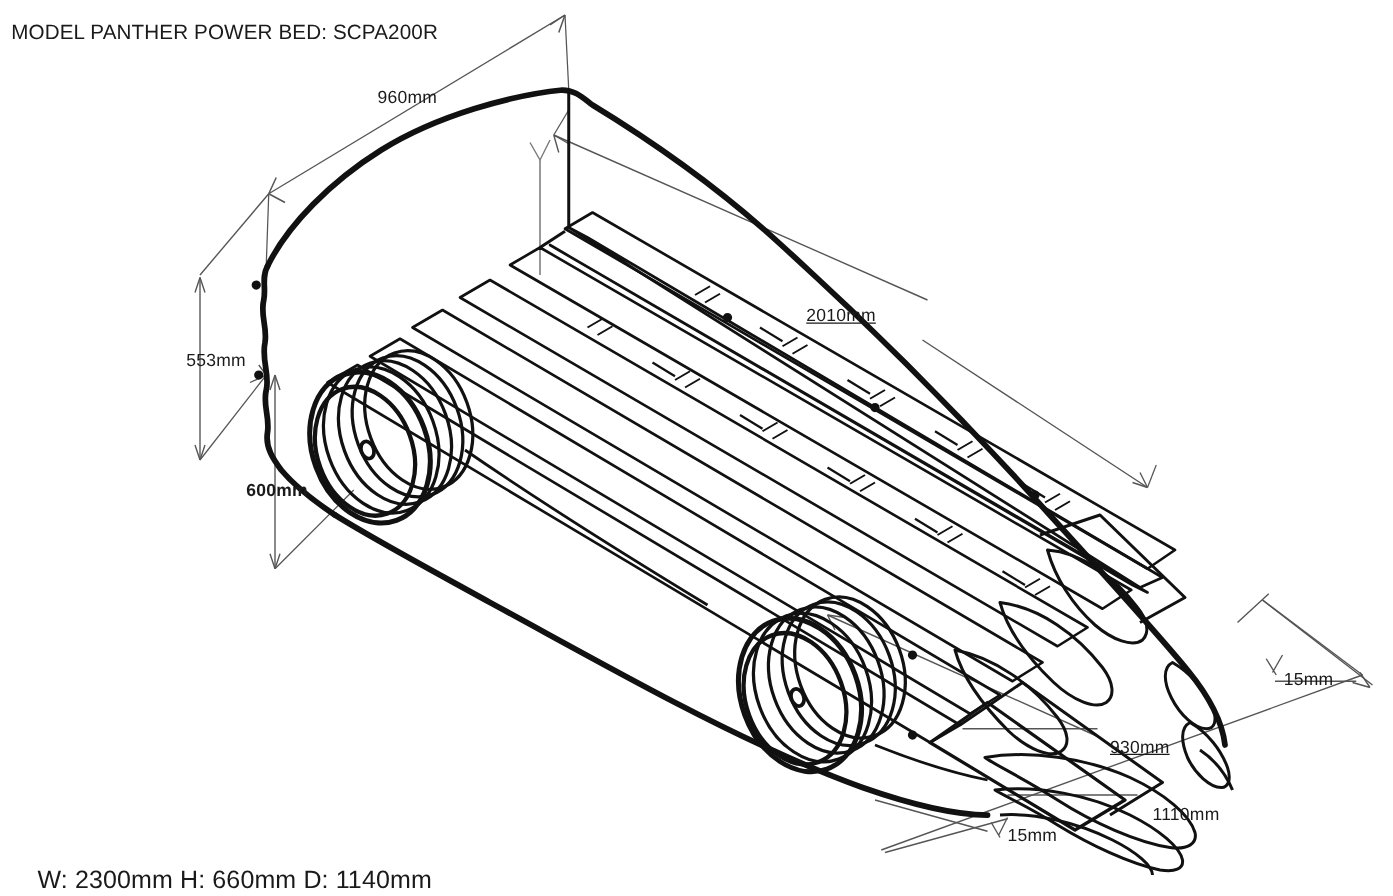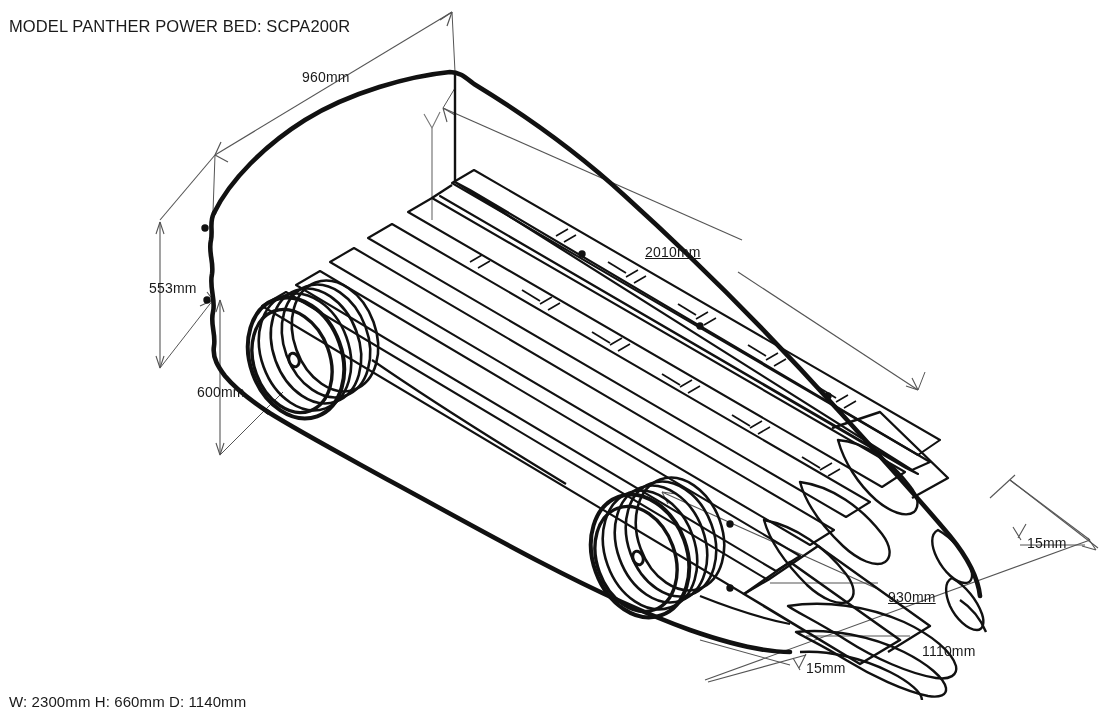--- a/index.html
+++ b/index.html
@@ -32,22 +32,23 @@
     white-space: nowrap;
     font-family: "Liberation Sans", sans-serif;
     color: #1a1a1a;
     line-height: 1;
   }
   .title-text {
     font-size: 16.5px;
     letter-spacing: 0.1px;
   }
   .footer-text {
-    font-size: 15px;
+    font-size: 20px;
     letter-spacing: 0.1px;
+    margin-left: 21px;
   }
   .dim-text {
     font-size: 14px;
     letter-spacing: 0.2px;
   }
 </style>
 </head>
 <body>
 
 <div id="page">
@@ -264,21 +265,21 @@
   </svg>
 
   <div class="txt title-text" style="left:9px; top:18px;">MODEL PANTHER POWER BED: SCPA200R</div>
 
   <div class="txt footer-text" style="left:9px; top:694px;">W: 2300mm H: 660mm D: 1140mm</div>
 
   <div class="txt dim-text" style="left:302px; top:70px;">960mm</div>
 
   <div class="txt dim-text" style="left:129px; top:281px;margin-left:20px;">553mm</div>
 
-  <div class="txt dim-text" style="left:197px; top:385px;">600mm</div>
+  <div class="txt dim-text" style="left:197px; top:385px;font-weight:bold;">600mm</div>
 
   <div class="txt dim-text" style="left:645px; top:245px;text-decoration:underline;">2010mm</div>
 
   <div class="txt dim-text" style="left:1027px; top:536px;">15mm</div>
 
   <div class="txt dim-text" style="left:888px; top:590px;text-decoration:underline;">930mm</div>
 
   <div class="txt dim-text" style="left:922px; top:644px;">1110mm</div>
 
   <div class="txt dim-text" style="left:806px; top:661px;">15mm</div>

